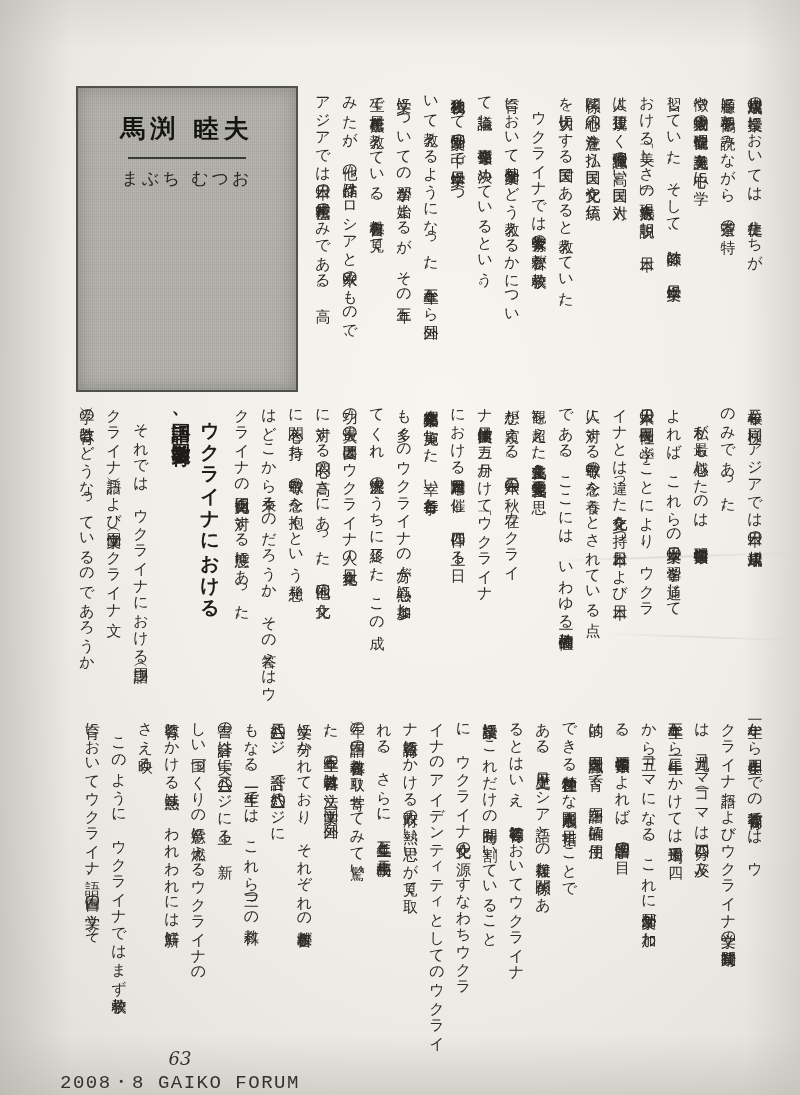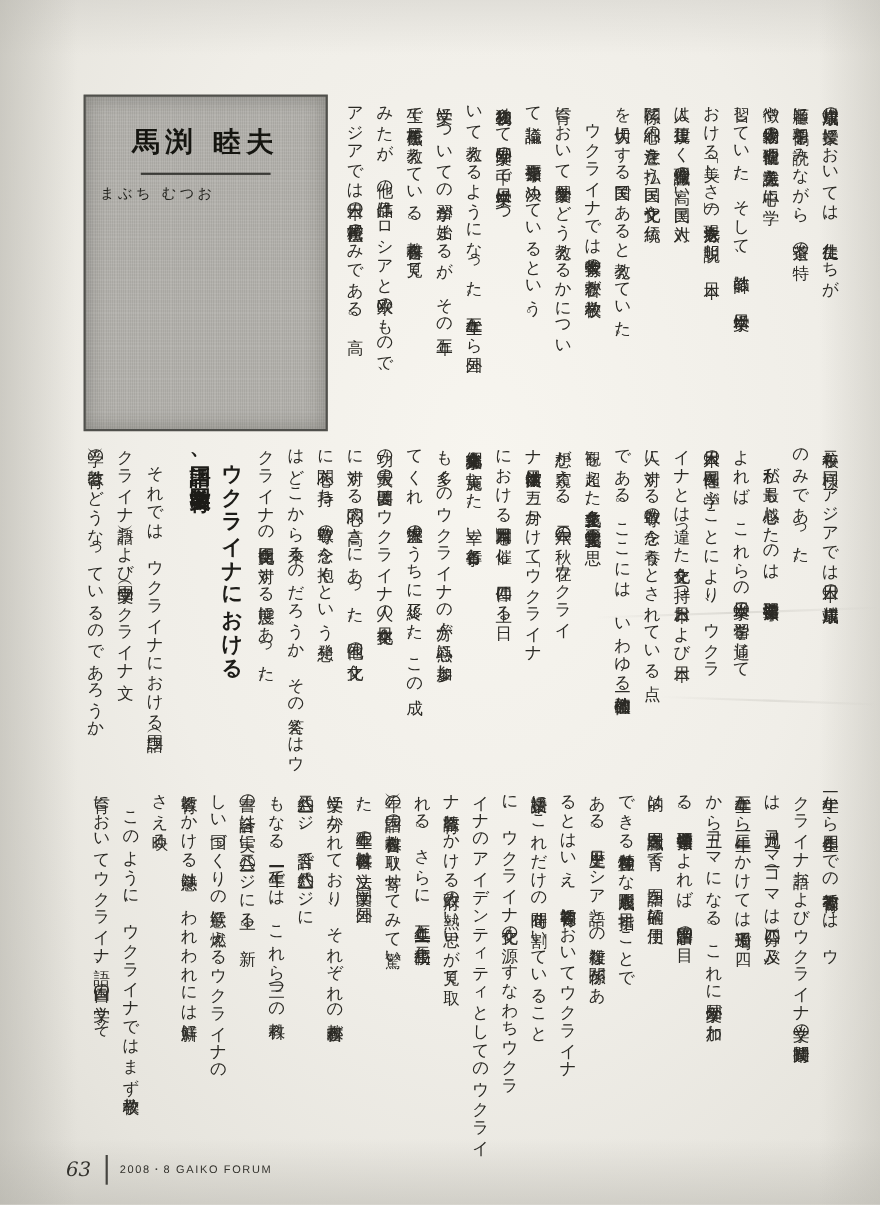--- a/index.html
+++ b/index.html
@@ -59,42 +59,42 @@
     box-shadow:inset 0 0 18px rgba(60,60,55,.35);
     padding:14px 13px 8px 13px;
   }
   .author-name{
     text-align:center;font-size:25px;font-weight:bold;color:#151510;
     letter-spacing:5px;margin-top:10px;
     font-family:"DejaVu Serif","Liberation Serif",serif;
   }
   .author-rule{width:118px;height:2px;background:#3a3a36;margin:12px auto 8px auto;}
   .author-kana{
-    font-size:13px;color:#23231e;letter-spacing:3px;
+    text-align:center;font-size:17px;color:#23231e;letter-spacing:3px;
     font-family:"DejaVu Sans","Liberation Sans",sans-serif;
   }
   .author-bio{
     margin-top:15px;font-size:12.3px;line-height:1.44;color:#1e1e19;
     font-family:"DejaVu Sans","Liberation Sans",sans-serif;
     text-align:justify;
   }
 
   
   .footer{
     position:absolute;left:60px;top:1048px;height:30px;
-    display:flex;align-items:center;color:#33322d;
+    display:flex;align-items:center;color:#33322d;flex-direction:column;
   }
   .footer .pageno{
     font-size:18px;font-style:italic;
     font-family:"DejaVu Serif","Liberation Serif",serif;
   }
   .footer .divider{width:2px;height:27px;background:#45443f;margin:0 11px 0 13px;}
   .footer .journal{
-    font-size:10px;letter-spacing:1.5px;
-    font-family:Liberation Sans, sans-serif;
+    font-size:19px;letter-spacing:1.5px;
+    font-family:Liberation Mono, monospace;
   }
 </style>
 </head>
 <body>
 
 <div class="page">
 
   <div class="crease crease1"></div>
   <div class="crease crease2"></div>
 

